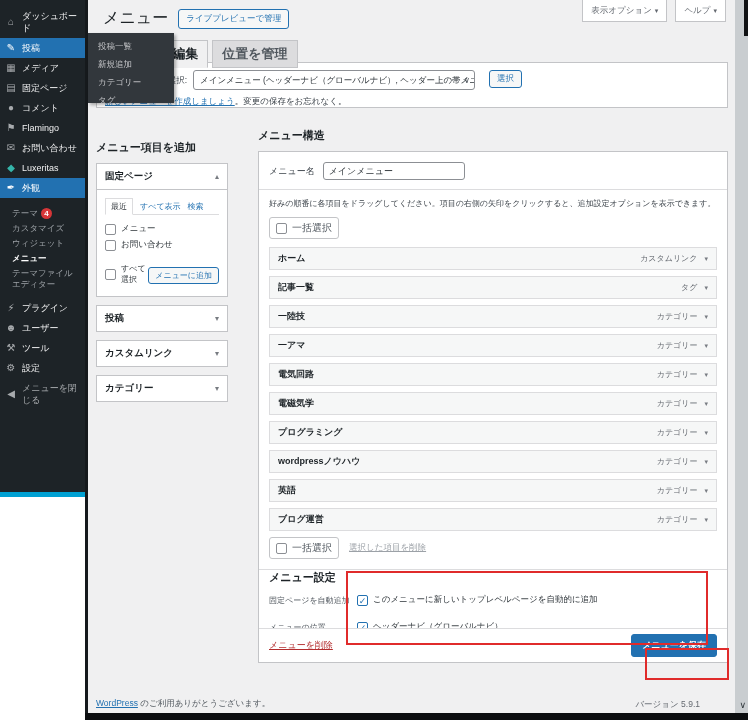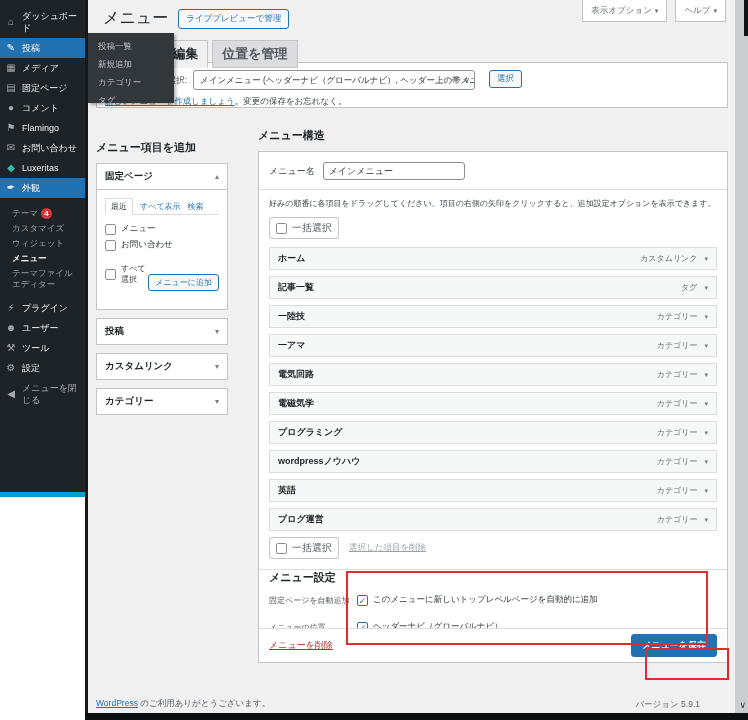--- a/index.html
+++ b/index.html
@@ -57,21 +57,21 @@
   .postbox-head .tog { color:#787c82; font-size:8px; }
   .postbox-body { border-top:1px solid #c3c4c7; padding:8px; }
   .inner-tabs { font-size:8px; border-bottom:1px solid #dcdcde; padding-bottom:0; display:flex; align-items:flex-end; gap:7px; }
   .inner-tab-active { border:1px solid #dcdcde; border-bottom:1px solid #fff; background:#fff; padding:2px 5px; margin-bottom:-1px; color:#32373c; cursor:pointer; }
   .inner-tab-link { color:#2271b1; padding:2px 0; cursor:pointer; text-decoration:none; }
   .cb-list { margin-top:8px; }
   .cb-row { display:flex; align-items:center; gap:5px; font-size:8.5px; color:#2c3338; margin-bottom:4px; }
   .cb { width:11px; height:11px; border:1px solid #8c8f94; border-radius:2px; background:#fff; flex:0 0 11px; text-align:center; font-size:9px; line-height:10px; color:#2271b1; cursor:pointer; }
   .cb.on { border-color:#2271b1; }
   .pages-foot { display:flex; align-items:center; justify-content:space-between; margin-top:12px; }
-  .pages-foot .cb-row { margin-bottom:16px; font-size:8px; }
+  .pages-foot .cb-row { margin-bottom:3px; font-size:8px; }
   .btn-add { font-size:8px; padding:2px 6px; }
 
   .right-col { position:absolute; left:258px; top:128px; width:470px; z-index:4; }
   .menu-panel { position:relative; background:#fff; border:1px solid #c3c4c7; margin-top:8px; height:512px; padding:10px 10px 0; overflow:hidden; }
   .name-row { display:flex; align-items:center; gap:8px; }
   .name-row label { font-size:9px; color:#3c434a; }
   .name-input { width:142px; height:18px; border:1px solid #8c8f94; border-radius:3px; font-size:9px; padding:0 5px; color:#2c3338; font-family:inherit; }
   .hr { border-top:1px solid #dcdcde; margin:9px -10px 0; }
   .instruction { margin-top:8px; font-size:8px; font-weight:500; color:#3c434a; white-space:nowrap; }
   .bulk-chip { display:inline-flex; align-items:center; gap:5px; border:1px solid #c3c4c7; border-radius:3px; padding:3px 6px; font-size:10px; color:#50575e; margin-top:8px; background:#fff; }

